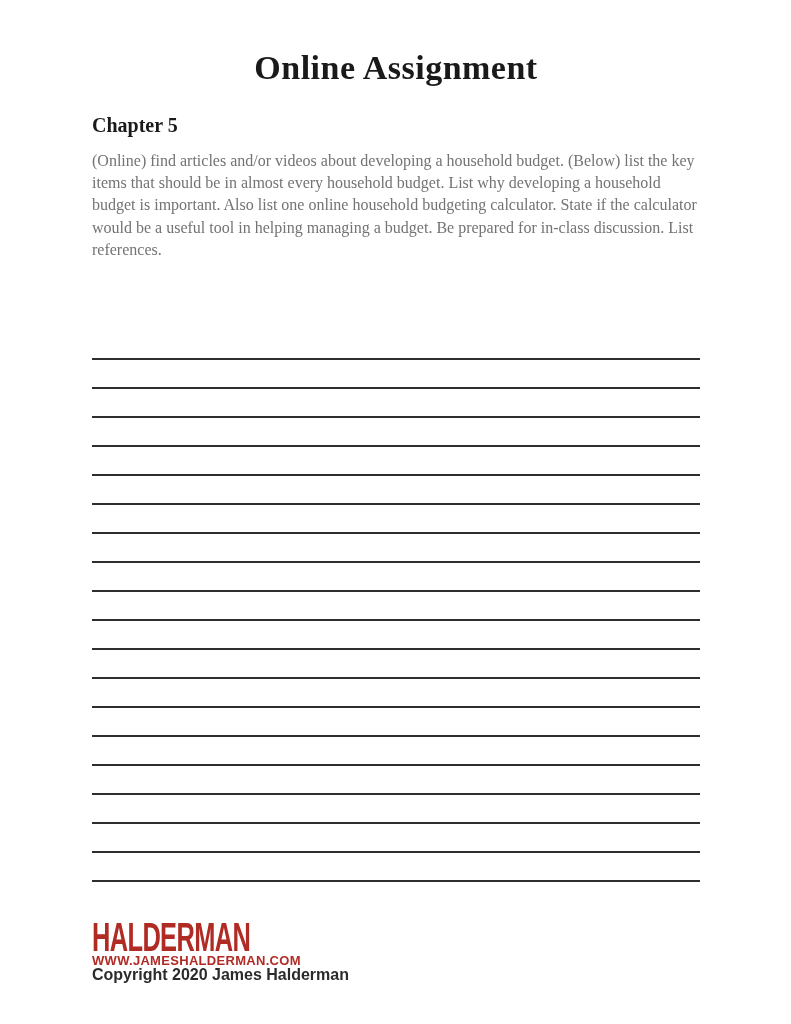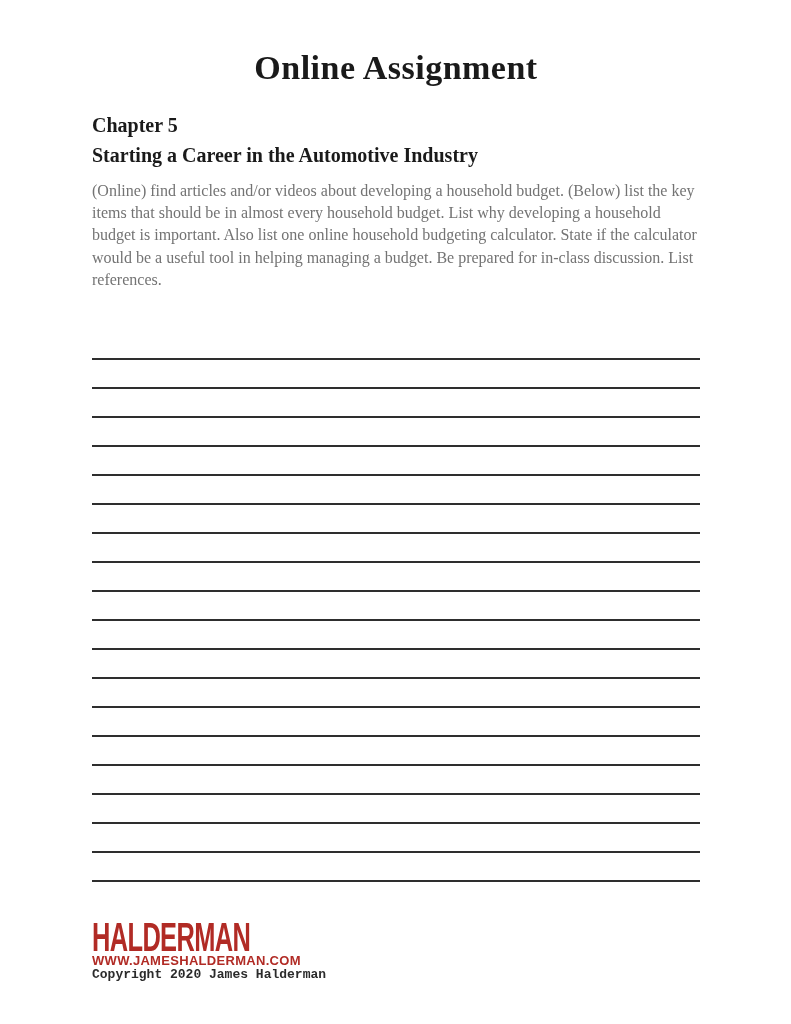--- a/index.html
+++ b/index.html
@@ -73,38 +73,36 @@
     text-align: right;
     font-size: 13px;
     font-weight: 700;
     letter-spacing: 0.3px;
     color: #b12b25;
     line-height: 11px;
     white-space: nowrap;
   }
   .copyright {
     margin-top: 2px;
-    font-size: 13px;
+    font-size: 16px;
     font-weight: 700;
     color: #2b2b2b;
     line-height: 14px;
     white-space: nowrap;
-    font-family: Liberation Mono, monospace;
   }
 </style>
 </head>
 <body>
 
 <div class="page">
   <div class="content">
     <h1 class="page-title">Online Assignment</h1>
 
     <div class="chapter-block">
       <div>Chapter 5</div>
-      <div>Starting a Career in the Automotive Industry</div>
     </div>
 
 
     <p class="question-text">(Online) find articles and/or videos about developing a household budget. (Below) list the key items that should be in almost every household budget. List why developing a household budget is important. Also list one online household budgeting calculator. State if the calculator would be a useful tool in helping managing a budget. Be prepared for in-class discussion. List references.</p>
   </div>
 
   <div class="answer-lines">
       <div class="answer-line"></div>
       <div class="answer-line"></div>
       <div class="answer-line"></div>

